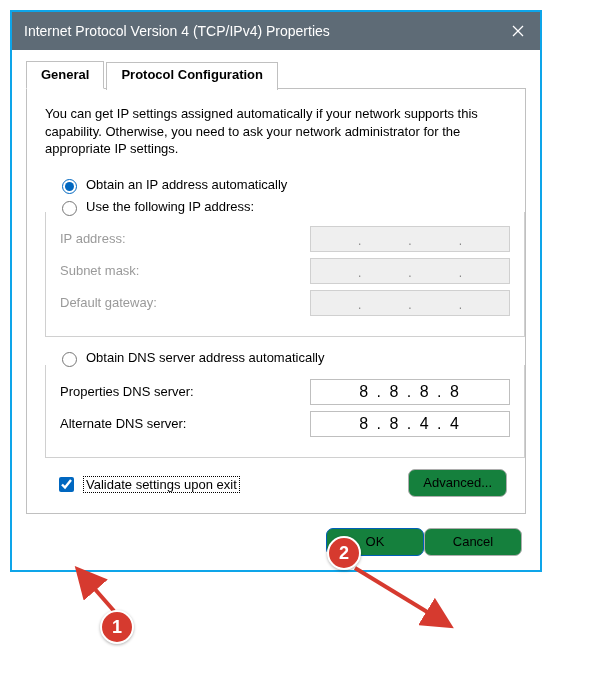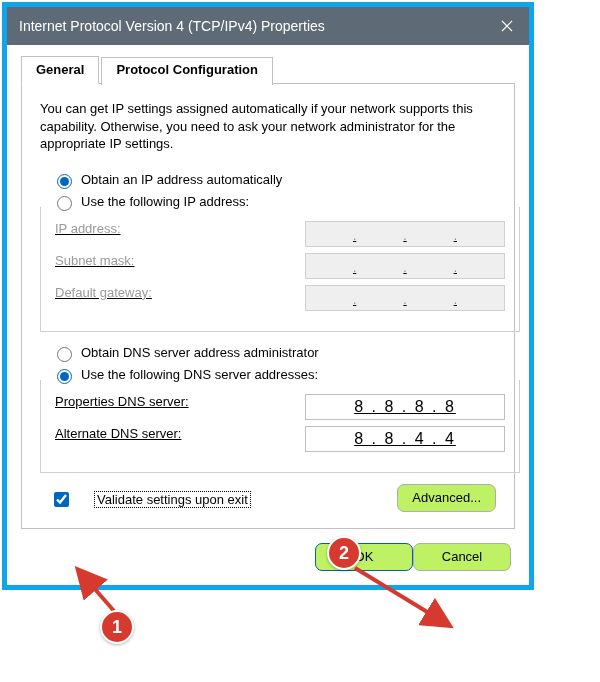--- a/index.html
+++ b/index.html
@@ -9,22 +9,22 @@
     font-family: "Segoe UI", Tahoma, sans-serif;
     font-size: 13px;
     color: #000;
     width: 600px;
     height: 682px;
     overflow: hidden;
     position: relative;
   }
   .dialog {
     width: 532px;
-    margin: 2px;
-    border: 5px solid #0ea5e9;
+    margin: 10px;
+    border: 2px solid #0ea5e9;
     background: #fff;
     position: relative;
   }
   .titlebar {
     height: 38px;
     background: #5e6b76;
     color: #fff;
     display: flex;
     align-items: center;
     padding: 0 12px;
@@ -108,22 +108,22 @@
     border-top: none;
     margin-top: -4px;
     padding-top: 8px;
   }
   .legend-radio {
     margin-left: 12px;
     margin-bottom: 2px;
   }
   .field-row {
     display: flex;
+    align-items: center;
     margin: 6px 0;
-    text-decoration: underline;
   }
   .field-label {
     flex: 0 0 250px;
     font-size: 13px;
   }
   .field-label.disabled { color: #9a9a9a; }
   .ip-input {
     width: 200px;
     height: 26px;
     border: 1px solid #bfbfbf;
@@ -142,38 +142,38 @@
     background: #efefef;
     color: #888;
     align-items: flex-end;
     justify-content: space-evenly;
     padding-bottom: 3px;
     font-size: 12px;
   }
   .check-row {
     display: flex;
     align-items: center;
-    gap: 22px;
+    gap: 6px;
     margin-top: 16px;
     margin-left: 10px;
   }
   .dotted-focus {
     border: 1px dotted #000;
     padding: 0 2px;
   }
   .advanced-row {
     display: flex;
     justify-content: flex-end;
     margin-top: -26px;
   }
   .btn {
     min-width: 98px;
     height: 28px;
     border: 1px solid #adadad;
-    background: #bef264;
+    background: #15803d;
     border-radius: 7px;
     font-size: 13px;
     font-family: inherit;
     padding: 0 14px;
   }
   .btn.primary {
     border: 1.5px solid #005fb8;
   }
   .footer {
     display: flex;
@@ -256,25 +256,21 @@
           <span class="ip-dots">
               <span>.</span>
               <span>.</span>
               <span>.</span>
             </span>
         </div>
       </fieldset>
 
       <label class="radio-row legend-radio">
         <input type="radio" name="dns" style="">
-        <span>Obtain DNS server address administrator</span>
-      </label>
-      <label class="radio-row legend-radio" style="margin-bottom:0;">
-        <input type="radio" name="dns" checked="" style="">
-        <span>Use the following DNS server addresses:</span>
+        <span>Obtain DNS server address automatically</span>
       </label>
       <fieldset class="group noborder-top">
         <div class="field-row">
           <span class="field-label">Properties DNS server:</span>
           <input class="ip-input" value="8 . 8 . 8 . 8" style="">
         </div>
         <div class="field-row">
           <span class="field-label">Alternate DNS server:</span>
           <input class="ip-input" value="8 . 8 . 4 . 4" style="">
         </div>

